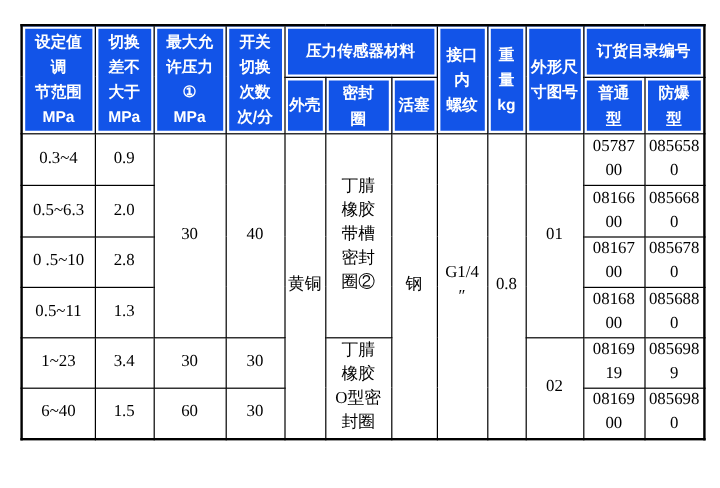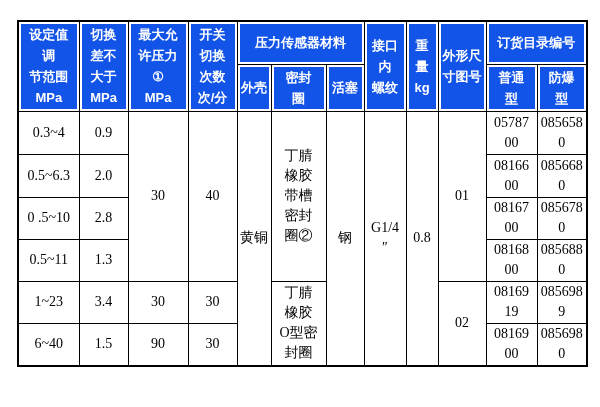--- a/index.html
+++ b/index.html
@@ -161,21 +161,21 @@
 封圈</td>
       <td rowspan="2">02</td>
       <td>08169
 19</td>
       <td>085698
 9</td>
     </tr>
     <tr class="b">
       <td>6~40</td>
       <td>1.5</td>
-      <td>90</td>
+      <td>60</td>
       <td>30</td>
       <td>08169
 00</td>
       <td>085698
 0</td>
     </tr>
   </tbody>
 </table>
 
 </body></html>

